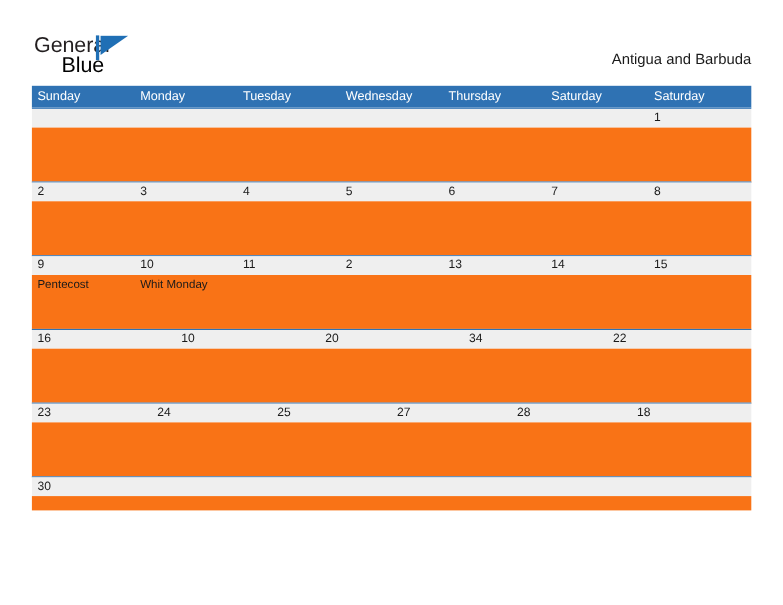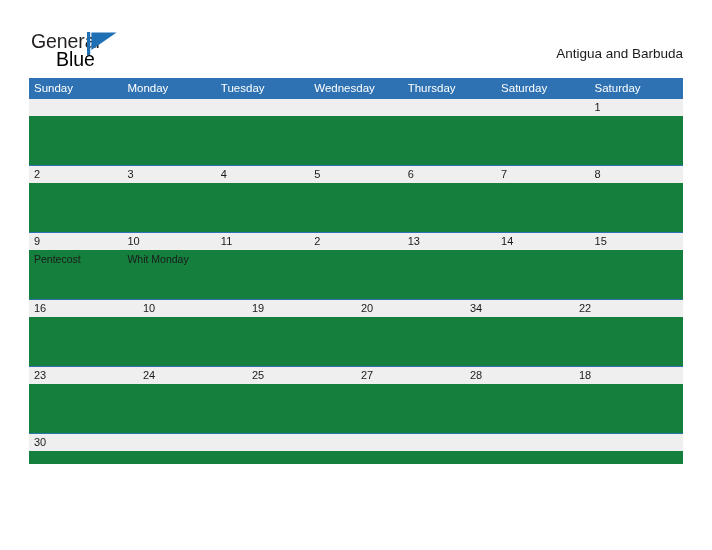--- a/index.html
+++ b/index.html
@@ -140,21 +140,21 @@
     color: #1a1a1a;
     padding-left: 5px;
     white-space: nowrap;
     overflow: hidden;
   }
 
   .event-band {
     display: flex;
     width: 654px;
     height: 50px;
-    background: #15803d;
+    background: #f97316;
     justify-content: center;
   }
 
   .event-cell {
     flex: 1 1 0;
     padding-left: 5px;
     padding-top: 2px;
     overflow: hidden;
   }
 
@@ -308,21 +308,20 @@
         <div class="event-cell">
             <div class="event-text"></div>
           </div>
       </div>
     </div>
 
     <div class="week-row">
       <div class="daynum-band">
         <div class="daynum">16</div>
         <div class="daynum">10</div>
-        <div class="daynum">19</div>
         <div class="daynum">20</div>
         <div class="daynum">34</div>
         <div class="daynum">22</div>
       </div>
       <div class="event-band">
         <div class="event-cell">
             <div class="event-text"></div>
           </div>
         <div class="event-cell">
             <div class="event-text"></div>

